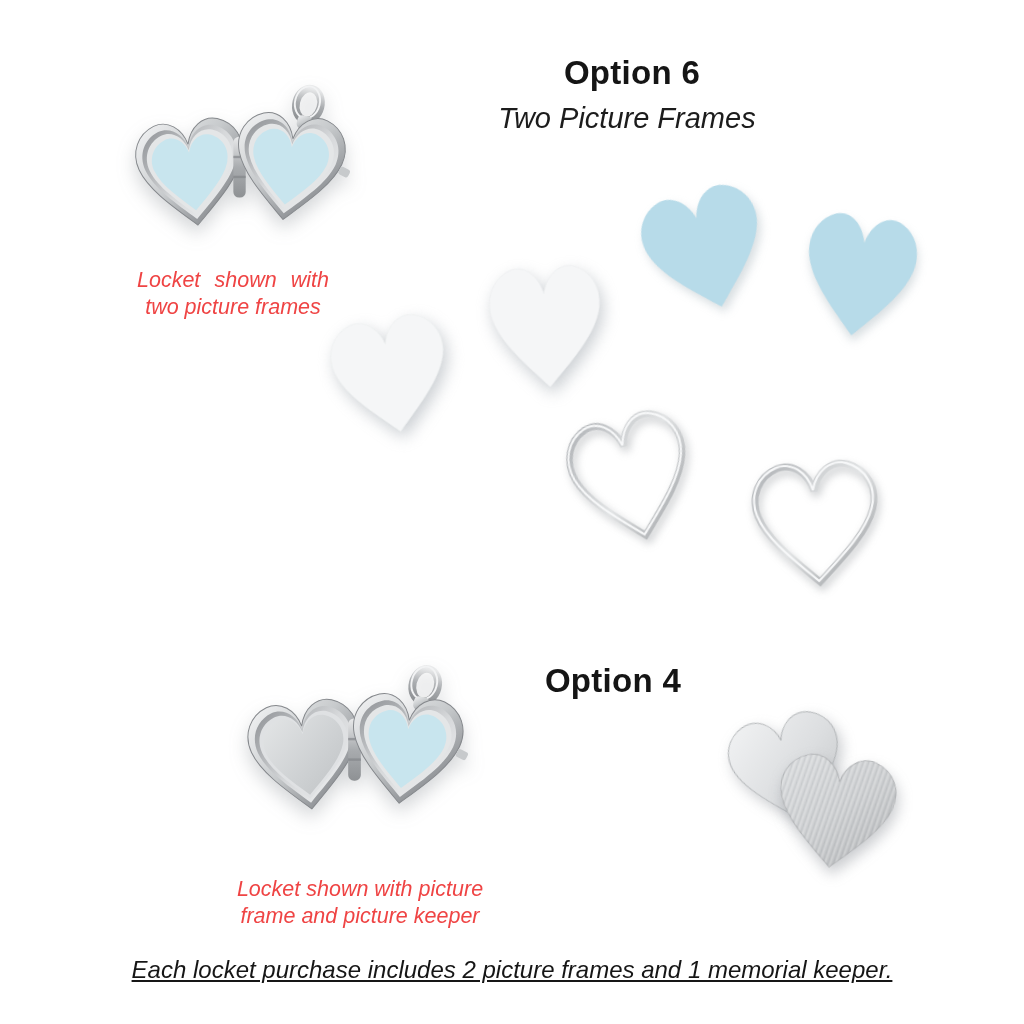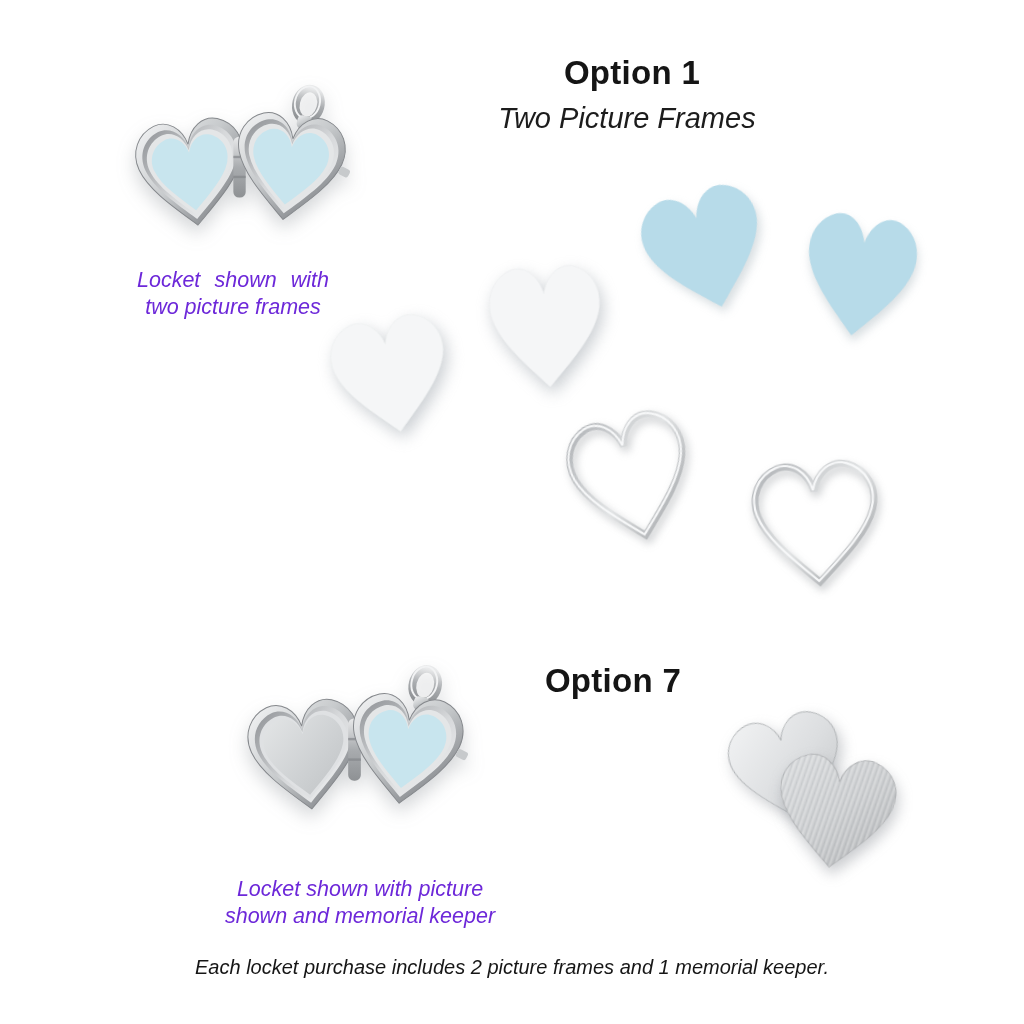--- a/index.html
+++ b/index.html
@@ -27,30 +27,31 @@
     font-size: 29px;
     line-height: 33px;
     text-align: center;
     color: #1c1c1c;
   }
   .caption {
     font-style: italic;
     font-size: 21.5px;
     line-height: 26.5px;
     text-align: center;
-    color: #6d28d9;
+    color: #ef4444;
   }
   .caption .cap-line { display: block; }
   .caption .wide { word-spacing: 0.38em; }
   .footer-note {
     font-style: italic;
-    font-size: 20px;
+    font-size: 24px;
     text-align: center;
     color: #161616;
     width: 1024px;
+    text-decoration: underline;
   }
 
   svg.heart, svg.locket, svg.keeper { position: absolute; overflow: visible; }
 
   .fill-blue  { fill: var(--heart-blue, #b7dbe9); }
   .fill-white { fill: var(--heart-white, #f5f6f7); stroke: #eef0f1; stroke-width: 0.6; }
 
   .sh-blue   { filter: drop-shadow(2px 6px 5px rgba(125,145,155,0.30)); }
   .sh-white  { filter: drop-shadow(3px 7px 8px rgba(125,135,145,0.40)); }
   .sh-wire   { filter: drop-shadow(2px 5px 4px rgba(110,115,120,0.35)); }
@@ -124,21 +125,21 @@
     </linearGradient>
     <pattern id="brushTex" width="4" height="4" patternUnits="userSpaceOnUse" patternTransform="rotate(12)">
       <rect width="1.5" height="4" fill="#ffffff" opacity="0.20"></rect>
       <rect x="2.5" width="0.9" height="4" fill="#70737a" opacity="0.12"></rect>
     </pattern>
   </defs>
 </svg>
 
 <div class="stage">
 
-  <div class="abs heading opt1-heading">Option 1</div>
+  <div class="abs heading opt1-heading">Option 6</div>
   <div class="abs subheading opt1-sub">Two Picture Frames</div>
 
   <svg class="locket locket1 sh-metal" viewBox="0 0 240 200">
     <g transform="translate(192,30) rotate(14)">
       <ellipse rx="13" ry="17" fill="none" stroke="url(#gMetalV)" stroke-width="8"></ellipse>
       <ellipse rx="13" ry="17" fill="none" stroke="#f2f3f4" stroke-width="2" transform="translate(-1.5,-2)"></ellipse>
     </g>
     <rect x="180" y="42" width="16" height="14" rx="5" fill="url(#gMetal)" transform="rotate(14 188 49)"></rect>
     <g transform="translate(6,38) rotate(-7 62 60) scale(1.25)">
       <use href="#hp" fill="url(#gMetal)" stroke="#85888c" stroke-width="0.8"></use>
@@ -181,21 +182,21 @@
 
   <svg class="heart wire-heart-1 sh-wire" viewBox="0 0 100 100" preserveAspectRatio="none">
     <use href="#hp" fill="none" stroke="url(#gWire)" stroke-width="5.2"></use>
     <use href="#hp" fill="none" stroke="#f7f8f9" stroke-width="1.6" transform="translate(-0.7,-0.7)"></use>
   </svg>
   <svg class="heart wire-heart-2 sh-wire" viewBox="0 0 100 100" preserveAspectRatio="none">
     <use href="#hp" fill="none" stroke="url(#gWire)" stroke-width="5.2"></use>
     <use href="#hp" fill="none" stroke="#f7f8f9" stroke-width="1.6" transform="translate(-0.7,-0.7)"></use>
   </svg>
 
-  <div class="abs heading opt2-heading">Option 7</div>
+  <div class="abs heading opt2-heading">Option 4</div>
 
   <svg class="locket locket2 sh-metal" viewBox="0 0 240 200">
     <g transform="translate(192,30) rotate(14)">
       <ellipse rx="13" ry="17" fill="none" stroke="url(#gMetalV)" stroke-width="8"></ellipse>
       <ellipse rx="13" ry="17" fill="none" stroke="#f2f3f4" stroke-width="2" transform="translate(-1.5,-2)"></ellipse>
     </g>
     <rect x="180" y="42" width="16" height="14" rx="5" fill="url(#gMetal)" transform="rotate(14 188 49)"></rect>
     <g transform="translate(6,38) rotate(-7 62 60) scale(1.25)">
       <use href="#hp" fill="url(#gMetal)" stroke="#85888c" stroke-width="0.8"></use>
       <use href="#hp" transform="translate(50,52) scale(0.88) translate(-50,-52)" fill="url(#gMetal2)"></use>
@@ -211,21 +212,21 @@
       <use href="#hp" fill="url(#gMetal)" stroke="#85888c" stroke-width="0.8"></use>
       <use href="#hp" transform="translate(50,52) scale(0.88) translate(-50,-52)" fill="url(#gMetal2)"></use>
       <use href="#hp" transform="translate(50,52) scale(0.80) translate(-50,-52)" fill="#e4e6e7"></use>
       <use href="#hp" transform="translate(50,52) scale(0.71) translate(-50,-52)" fill="var(--locket-interior-blue,#c8e5ee)"></use>
       <rect x="92" y="46" width="9" height="7" rx="2" fill="#c7cacc" transform="rotate(20 96 49)"></rect>
     </g>
   </svg>
 
   <div class="abs caption caption2">
     <span class="cap-line">Locket shown with picture</span>
-    <span class="cap-line">shown and memorial keeper</span>
+    <span class="cap-line">frame and picture keeper</span>
   </div>
 
   <svg class="keeper keeper-back sh-keeper" viewBox="0 0 100 100" preserveAspectRatio="none">
     <use href="#hp" fill="url(#gPolish)" stroke="#aeb1b3" stroke-width="0.8"></use>
   </svg>
   <svg class="keeper keeper-front sh-keeper" viewBox="0 0 100 100" preserveAspectRatio="none">
     <use href="#hp" fill="url(#gBrush)" stroke="#b4b6b8" stroke-width="0.8"></use>
     <use href="#hp" fill="url(#brushTex)"></use>
   </svg>
 

